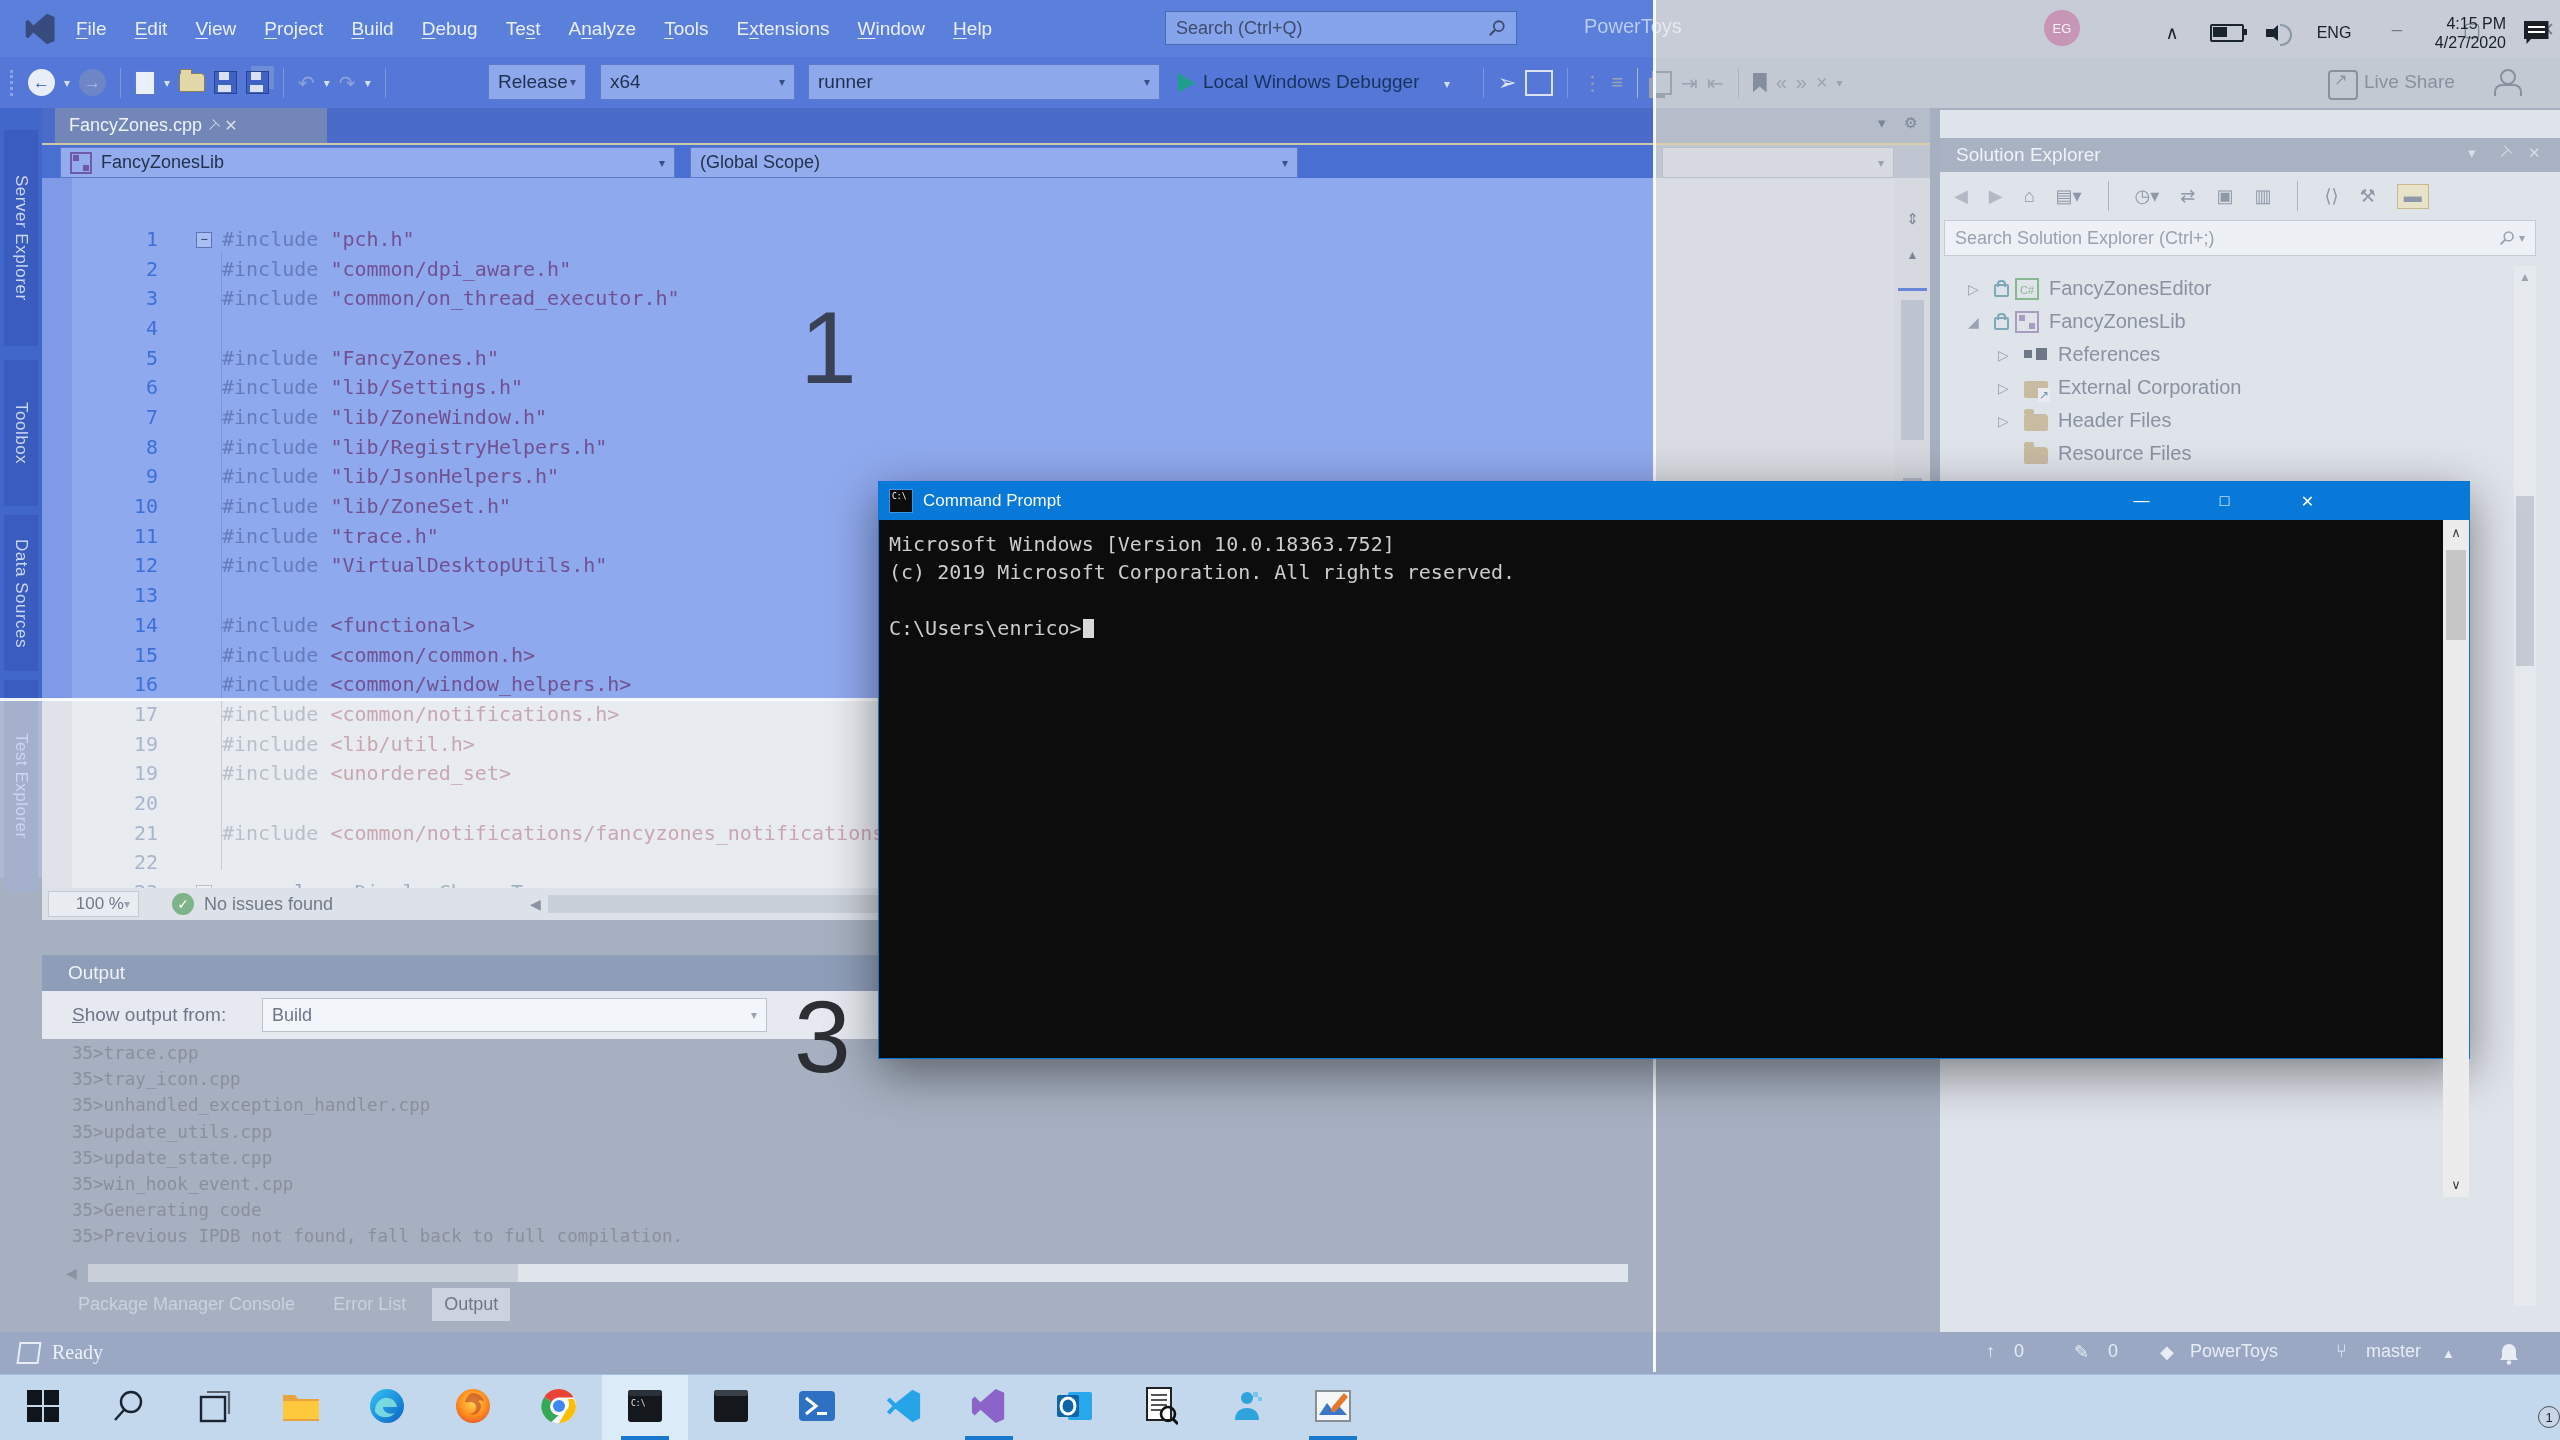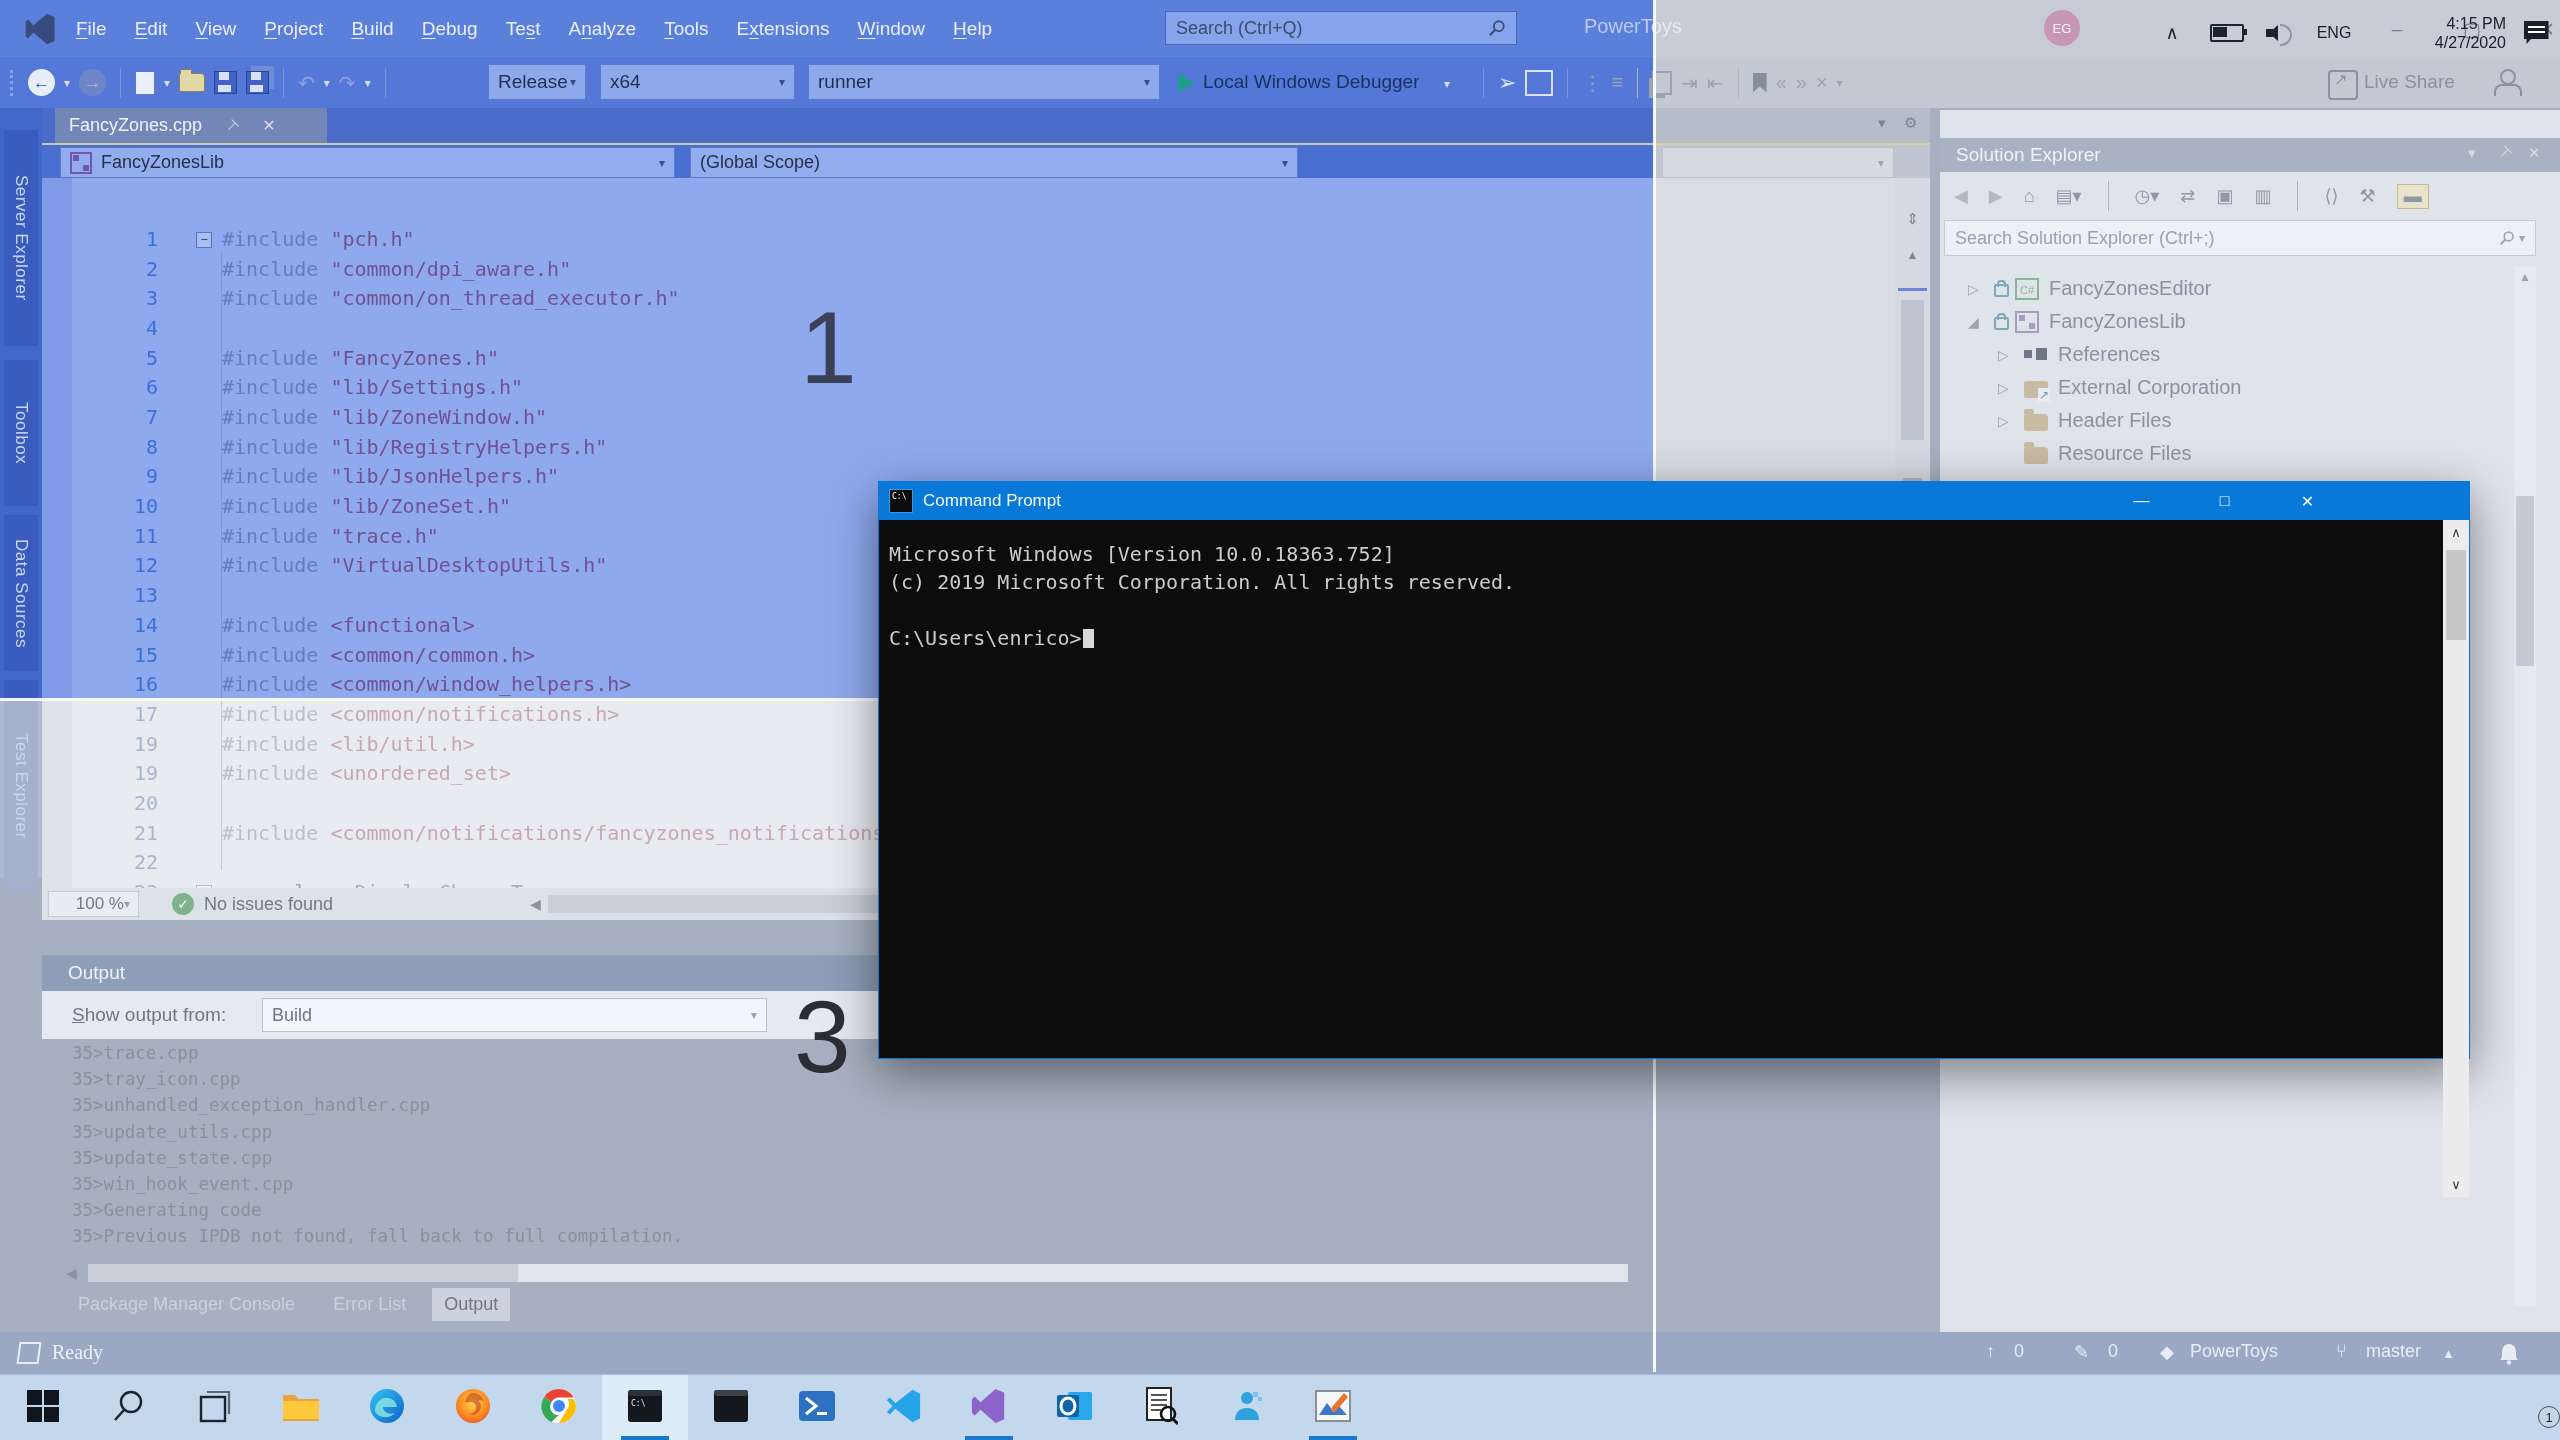--- a/index.html
+++ b/index.html
@@ -47,21 +47,21 @@
   #ls-icon::before{content:"↗";position:absolute;left:4px;top:-2px;font-size:16px;color:#8A919E;}
   #live-share{left:2364px;top:14px;font-size:19px;color:#8A919E;}
   #person-add{left:2494px;top:12px;width:24px;height:24px;}
   #person-add::before{content:"";position:absolute;left:6px;top:0;width:12px;height:12px;border-radius:50%;border:2px solid #8A919E;}
   #person-add::after{content:"";position:absolute;left:0;top:15px;width:24px;height:10px;border-radius:8px 8px 0 0;border:2px solid #8A919E;border-bottom:none;}
   
   #leftstrip{left:0;top:108px;width:42px;height:1224px;background:linear-gradient(180deg,#4167CA 0,#4167CA 592px,#AEB9D4 592px,#AEB9D4 770px,#A6B0C0 770px);}
   .vtab{position:absolute;left:4px;width:34px;writing-mode:vertical-rl;font-size:17px;color:#CBD6F2;background:#3A5CBE;display:flex;align-items:center;justify-content:center;padding:14px 0;box-sizing:border-box;letter-spacing:.5px;}
   
   #tabstrip{left:42px;top:108px;width:2518px;height:35px;background:linear-gradient(90deg,#4A6CC8 0,#4A6CC8 1613px,#B5BDCA 1613px,#B5BDCA 1888px,transparent 1888px);}
-  #doctab{left:13px;top:0;width:272px;height:35px;background:#7287B8;color:#EFF2F8;font-size:18px;display:flex;align-items:center;gap:24px;padding:0 14px;box-sizing:border-box;}
+  #doctab{left:13px;top:0;width:272px;height:35px;background:#7287B8;color:#EFF2F8;font-size:18px;display:flex;align-items:center;gap:5px;padding:0 14px;box-sizing:border-box;}
   #doctab .pin{font-size:14px;color:#D8DEE8;transform:rotate(45deg);}
   #doctab .x{font-size:16px;color:#D8DEE8;}
   .corner-ic{top:6px;font-size:15px;color:#7A8494;}
   #navbar{left:42px;top:143px;width:1888px;height:35px;background:linear-gradient(90deg,#4A6FD2 0,#4A6FD2 1613px,#BFC6D2 1613px);border-top:2px solid rgba(222,210,160,.9);box-sizing:border-box;}
   .ddrop{position:absolute;top:2px;height:31px;box-sizing:border-box;display:flex;align-items:center;justify-content:space-between;padding:0 9px;font-size:18px;}
   #dd1,#dd2{background:#93ACEE;border:1px solid #6078C8;color:#22324E;}
   #dd3{background:#D7DBE1;border:1px solid #B9C0CC;color:#7A8494;}
   #proj-icon{width:18px;height:18px;position:relative;margin-right:9px;border:2px solid #6E5AA8;}
   #proj-icon::before{content:"";position:absolute;left:1px;top:1px;width:6px;height:6px;background:#6E5AA8;}
   #proj-icon::after{content:"";position:absolute;right:1px;bottom:1px;width:6px;height:6px;background:#6E5AA8;}
@@ -142,21 +142,21 @@
   
   .zline{background:rgba(255,255,255,.93);z-index:50;}
   .znum{z-index:51;font-size:102px;font-weight:300;line-height:1;}
   
   #cmd{left:878px;top:481px;width:1592px;height:578px;z-index:100;border:1px solid #0874D4;box-sizing:border-box;box-shadow:0 14px 46px rgba(0,0,0,.45);background:#0C0C0C;}
   #cmd-tb{left:0;top:0;width:100%;height:38px;background:#0879D9;display:flex;align-items:center;}
   #cmd-ico{width:22px;height:22px;margin:0 10px 0 10px;background:#0C0C0C;border:1px solid #3B95E0;position:relative;}
   #cmd-ico::before{content:"C:\\";position:absolute;left:2px;top:2px;font-family:"DejaVu Sans Mono",monospace;font-size:8px;color:#fff;}
   #cmd-title{font-size:17px;color:#F5F8FC;}
   .cmd-btn{position:absolute;top:0;width:83px;height:38px;display:flex;align-items:center;justify-content:center;color:#fff;font-size:16px;font-weight:300;}
-  #cmd-body{left:0;top:52px;width:1564px;height:676px;padding:6px 0 0 10px;box-sizing:border-box;font-family:"DejaVu Sans Mono","Liberation Mono",monospace;font-size:20px;line-height:28px;color:#CCCCCC;white-space:pre;}
+  #cmd-body{left:0;top:42px;width:1564px;height:676px;padding:6px 0 0 10px;box-sizing:border-box;font-family:"DejaVu Sans Mono","Liberation Mono",monospace;font-size:20px;line-height:28px;color:#CCCCCC;white-space:pre;}
   #cursor{display:inline-block;width:11px;height:19px;background:#D8D8D8;vertical-align:-3px;margin-left:1px;}
   #cmd-sb{left:1564px;top:38px;width:26px;height:677px;background:#ECECEC;}
   #cmd-sb .ar{position:absolute;left:0;width:100%;text-align:center;color:#3A3A3A;font-size:13px;}
   #cmd-sb .th{position:absolute;left:3px;top:30px;width:20px;height:90px;background:#C6C6C6;}
   
   #taskbar{left:0;top:1374px;width:2560px;height:66px;background:#C3D7ED;border-top:1px solid #A4BFDC;box-sizing:border-box;z-index:200;display:flex;}
   .tbtn{width:86px;height:65px;display:flex;align-items:center;justify-content:center;position:relative;flex:none;}
   .tbtn.active{background:#DCEBF8;}
   .tbtn .ul{position:absolute;bottom:0;left:19px;width:48px;height:4px;background:#1977CE;}
   .tray{position:absolute;top:0;height:65px;display:flex;align-items:center;justify-content:center;}

